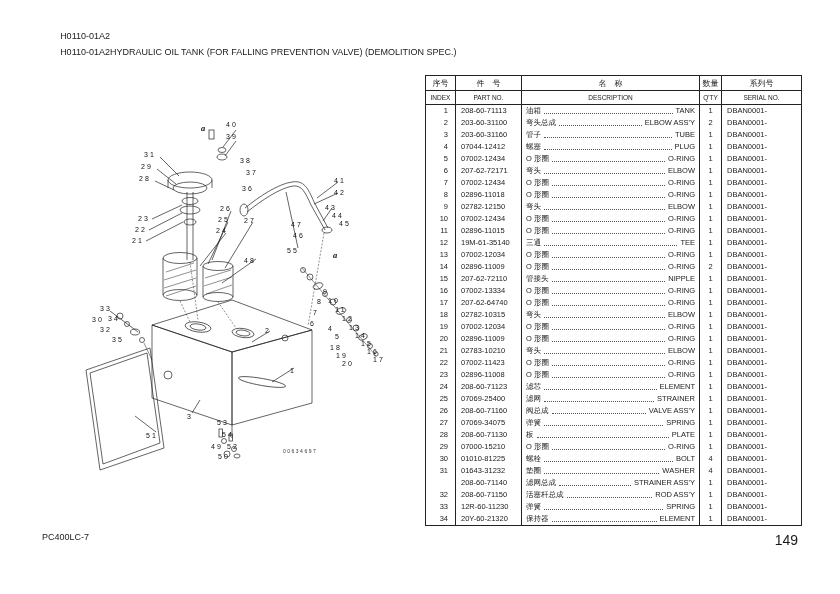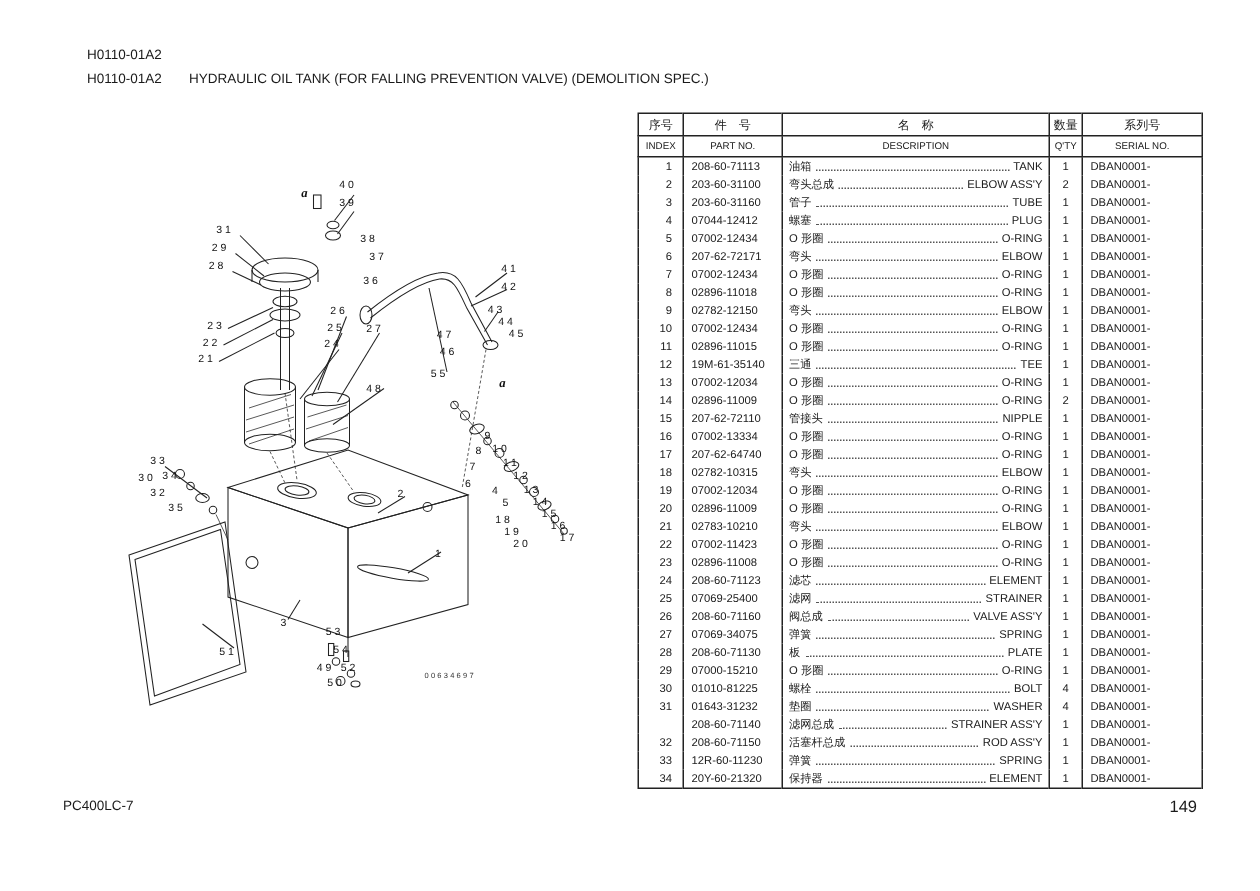--- a/index.html
+++ b/index.html
@@ -1,26 +1,26 @@
 <!DOCTYPE html>
 <html><head>
 <meta charset="utf-8">
 <style>
   html,body{margin:0;padding:0;}
   body{
     width:840px;height:594px;position:relative;background:#ffffff;overflow:hidden;
     font-family:"Liberation Sans","DejaVu Sans",sans-serif;color:#1a1a1a;
   }
   
-  .title-block{position:absolute;left:58px;top:28px;}
+  .title-block{position:absolute;left:42px;top:28px;text-align:right;}
   .title-line{display:flex;line-height:16px;font-size:9px;white-space:nowrap;}
   .title-line .code{width:68px;flex:0 0 68px;}
   
   .footer-left{position:absolute;left:42px;top:532px;font-size:9px;}
-  .footer-right{position:absolute;right:42px;top:532px;font-size:11px;}
+  .footer-right{position:absolute;right:42px;top:532px;font-size:14px;}
   
   .diagram{position:absolute;left:40px;top:100px;width:380px;height:430px;}
   .diagram svg{position:absolute;left:0;top:0;}
   .diagram svg *{stroke:#222;stroke-width:.7;fill:none;}
   .diagram svg .thin{stroke-width:.5;}
   .diagram svg .dash{stroke-dasharray:2,1.5;stroke-width:.5;}
   .callout-layer{position:absolute;left:0;top:0;width:380px;height:430px;}
   .callout{position:absolute;transform:translate(-50%,-50%);font-size:7px;letter-spacing:2px;white-space:nowrap;color:#111;}
   .callout-a{font-family:"Liberation Serif","DejaVu Serif",serif;font-style:italic;font-weight:bold;font-size:8.5px;letter-spacing:0;}
   .drawing-no{position:absolute;left:243px;top:348px;font-size:5px;letter-spacing:1.5px;color:#333;}

